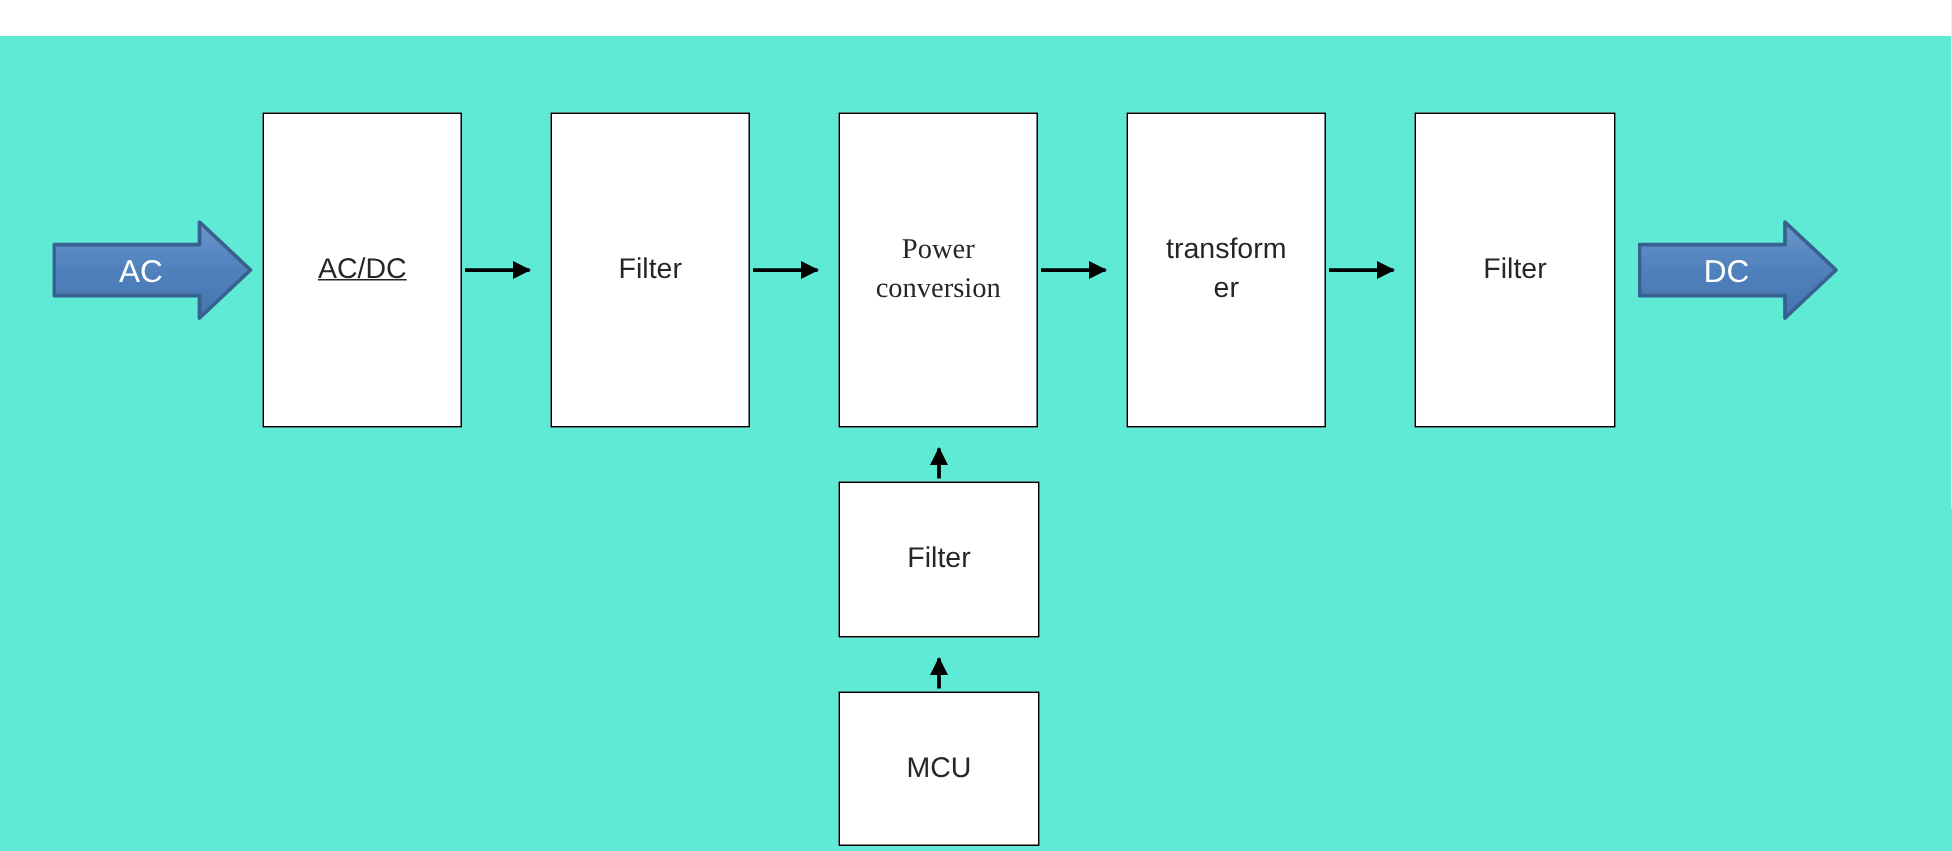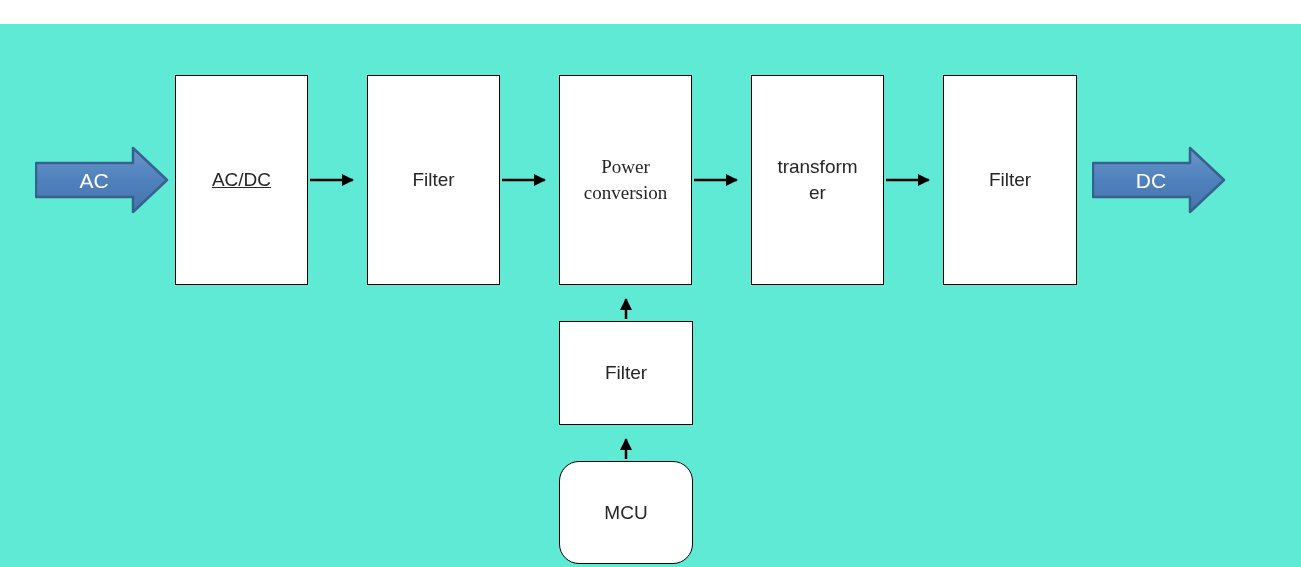--- a/index.html
+++ b/index.html
@@ -29,21 +29,21 @@
     line-height: 1.35;
     color: #262626;
     white-space: pre-line;
   }
   .node-acdc        { left: 175px; top: 51px;  width: 133px; height: 210px; text-decoration: underline; }
   .node-filter-1    { left: 367px; top: 51px;  width: 133px; height: 210px; }
   .node-power       { left: 559px; top: 51px;  width: 133px; height: 210px; font-family: Liberation Serif, serif; }
   .node-transformer { left: 751px; top: 51px;  width: 133px; height: 210px; }
   .node-filter-2    { left: 943px; top: 51px;  width: 134px; height: 210px; }
   .node-driver      { left: 559px; top: 297px; width: 134px; height: 104px; }
-  .node-mcu         { left: 559px; top: 437px; width: 134px; height: 103px; border-radius: 20px; }
+  .node-mcu         { left: 559px; top: 437px; width: 134px; height: 103px; }
 
   .connector-layer {
     position: absolute;
     left: 0; top: 0;
     width: 1301px;
     height: 567px;
     pointer-events: none;
   }
   .block-arrow {
     position: absolute;

